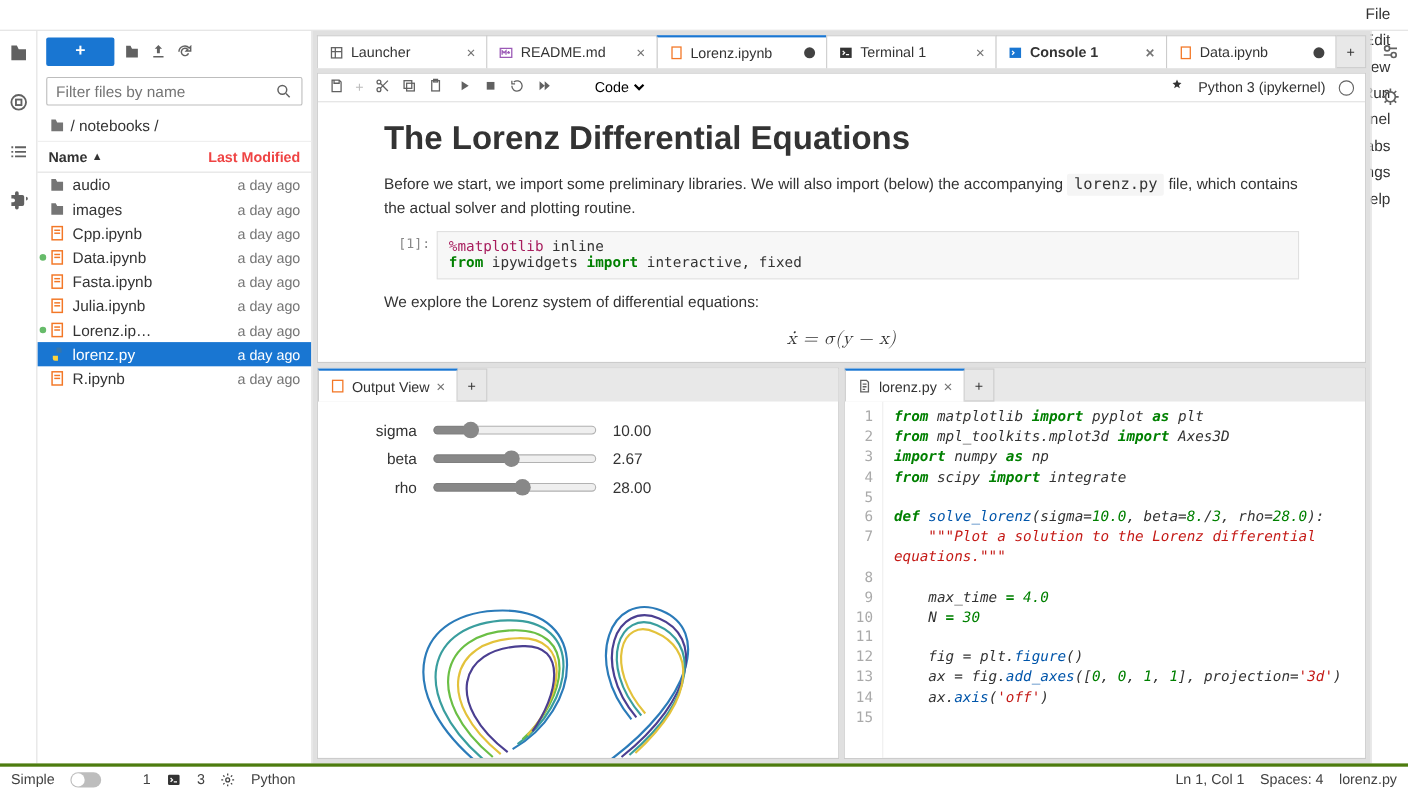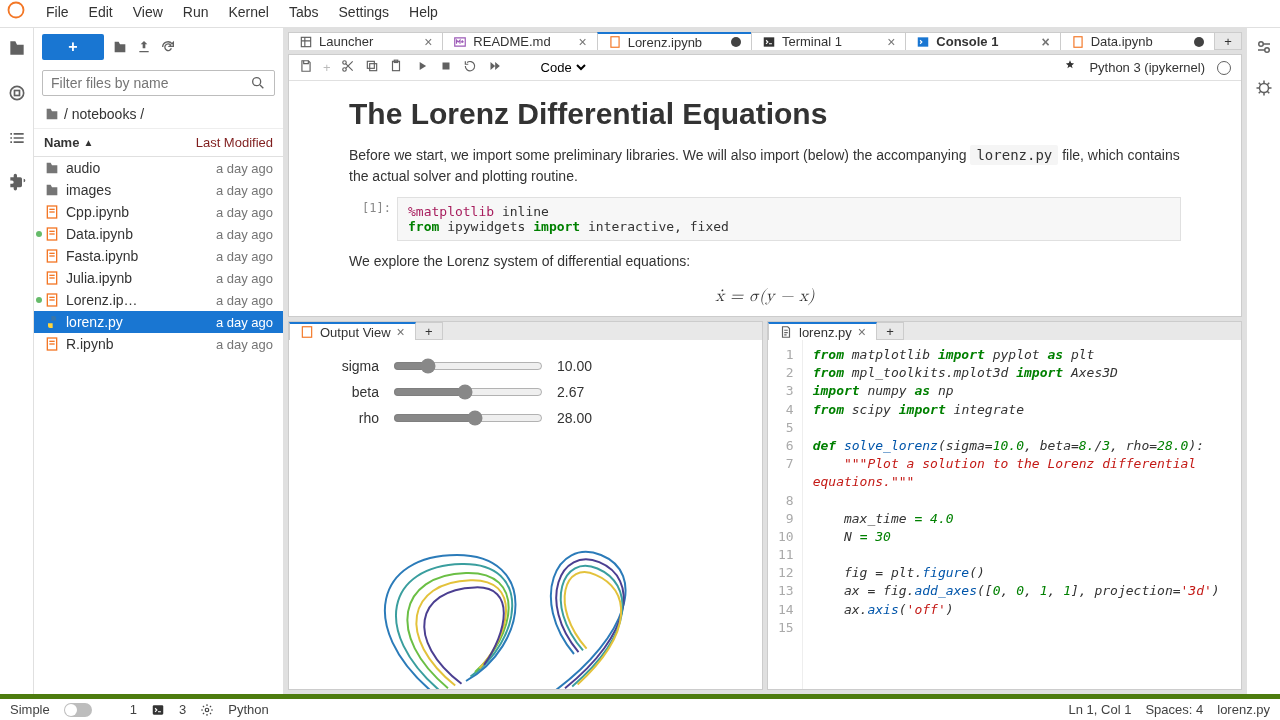--- a/index.html
+++ b/index.html
@@ -1,52 +1,52 @@
 <!DOCTYPE html>
 <html><head>
 <meta charset="utf-8">
 <style>
 * { box-sizing: border-box; margin: 0; padding: 0; }
 body { font-family: -apple-system, BlinkMacSystemFont, "Segoe UI", Helvetica, Arial, sans-serif; font-size: 13px; color: #333; background: #fff; width: 1280px; height: 720px; overflow: hidden; display: flex; flex-direction: column; }
 
 
-.menubar { height: 28px; display: flex; align-items: flex-start; padding: 0 6px; border-bottom: 1px solid #e0e0e0; }
+.menubar { height: 28px; display: flex; align-items: flex-end; padding: 0 6px; border-bottom: 1px solid #e0e0e0; flex-direction: column; }
 .menubar .logo { width: 20px; height: 20px; margin-right: 10px; }
 .menubar .menu-item { padding: 4px 10px; cursor: pointer; font-size: 14px; }
 
 
 .main { flex: 1; display: flex; min-height: 0; }
 .activity-bar { width: 34px; border-right: 1px solid #e0e0e0; display: flex; flex-direction: column; align-items: center; padding-top: 10px; gap: 22px; color: #616161; }
 .activity-bar svg { width: 20px; height: 20px; }
 
 
 .sidebar { width: 250px; border-right: 1px solid #e0e0e0; display: flex; flex-direction: column; }
 .sidebar-toolbar { display: flex; align-items: center; gap: 8px; padding: 6px 8px; }
 .btn-blue { background: #1976d2; color: #fff; border: none; border-radius: 2px; width: 62px; height: 26px; font-size: 16px; font-weight: bold; cursor: pointer; display: flex; align-items: center; justify-content: center; }
 .sidebar-toolbar .tb-icon { width: 16px; height: 16px; color: #616161; cursor: pointer; }
 .filter-box { margin: 4px 8px; display: flex; align-items: center; border: 1px solid #bdbdbd; border-radius: 2px; padding: 4px 8px; }
 .filter-box input { border: none; outline: none; flex: 1; font-size: 14px; }
 .filter-box svg { width: 16px; height: 16px; color: #616161; }
 .breadcrumb { padding: 6px 10px; display: flex; align-items: center; gap: 4px; font-size: 14px; border-bottom: 1px solid #eee; }
 .breadcrumb svg { width: 16px; height: 16px; color: #616161; }
 .fb-header { display: flex; border-bottom: 1px solid #e0e0e0; padding: 6px 10px; font-size: 13px; }
 .fb-header .col-name { flex: 1; font-weight: 600; display: flex; align-items: center; gap: 4px; }
-.fb-header .col-mod { color: #7f1d1d; }
+.fb-header .col-mod { color: #ef4444; font-weight: bold; }
 .fb-list { flex: 1; overflow: auto; }
 .fb-row { display: flex; align-items: center; padding: 3px 10px; font-size: 14px; cursor: pointer; position: relative; }
 .fb-row.selected { background: #1976d2; color: #fff; }
 .fb-row .dot { width: 6px; height: 6px; border-radius: 50%; background: #66bb6a; position: absolute; left: 2px; }
 .fb-row .icon { width: 16px; height: 16px; margin-right: 6px; flex-shrink: 0; }
 .fb-row .name { flex: 1; white-space: nowrap; overflow: hidden; text-overflow: ellipsis; }
 .fb-row .mod { color: #757575; font-size: 13px; }
 .fb-row.selected .mod { color: #fff; }
 
 
 .work { flex: 1; display: flex; flex-direction: column; background: #e0e0e0; padding: 4px; gap: 4px; min-width: 0; }
-.tab-bar { display: flex; background: #e0e0e0; align-items: stretch; height: 18px; }
+.tab-bar { display: flex; background: #e0e0e0; align-items: stretch; height: 30px; }
 .tab { background: #fff; border: 1px solid #ccc; border-bottom: none; display: flex; align-items: center; padding: 0 10px; gap: 6px; font-size: 13px; cursor: pointer; margin-right: -1px; min-width: 0; position: relative; }
 .tab.active { border-top: 2px solid #1976d2; }
 .tab .dot-dirty { width: 10px; height: 10px; border-radius: 50%; background: #424242; }
 .tab .close { color: #757575; font-size: 14px; }
 .tab svg.ticon { width: 14px; height: 14px; flex-shrink: 0; }
 .tab-plus { width: 28px; display: flex; align-items: center; justify-content: center; background: #e8e8e8; border: 1px solid #ccc; cursor:pointer; }
 
 .panel { background: #fff; border: 1px solid #ccc; display: flex; flex-direction: column; min-height: 0; }
 .panel-top { flex: 0 0 auto; }
 .nb-toolbar { display: flex; align-items: center; padding: 4px 10px; gap: 12px; border-bottom: 1px solid #e0e0e0; }
@@ -80,21 +80,21 @@
 
 .editor { font-family: Menlo, Consolas, monospace; font-size: 13px; line-height: 1.4; display: flex; height: 100%; }
 .gutter { background: #fff; color: #aaa; text-align: right; padding: 6px 8px 6px 10px; user-select: none; border-right: 1px solid #eee; }
 .editor-lines { padding: 6px 10px; white-space: pre; overflow: hidden; font-style: italic; }
 
 
 .right-strip { width: 34px; border-left: 1px solid #e0e0e0; display: flex; flex-direction: column; align-items: center; padding-top: 10px; gap: 20px; color: #616161; }
 .right-strip svg { width: 18px; height: 18px; }
 
 
-.status { height: 26px; border-top: 5px solid #4d7c0f; display: flex; align-items: center; padding: 0 10px; font-size: 13px; gap: 14px; color: #424242; }
+.status { height: 26px; border-top: 3px solid #4d7c0f; display: flex; align-items: center; padding: 0 10px; font-size: 13px; gap: 14px; color: #424242; }
 .status .toggle { width: 28px; height: 14px; background: #bdbdbd; border-radius: 7px; position: relative; }
 .status .toggle::after { content: ""; position: absolute; width: 12px; height: 12px; background: #fff; border-radius: 50%; top: 1px; left: 1px; }
 .status .spacer { flex: 1; }
 
 
 .k-kw { color: #008000; font-weight: 600; }
 .k-mag { color: #a71d5d; }
 .ed-kw { color: #008000; font-weight: 600; }
 .ed-num { color: #008000; }
 .ed-str { color: #c41a16; }

